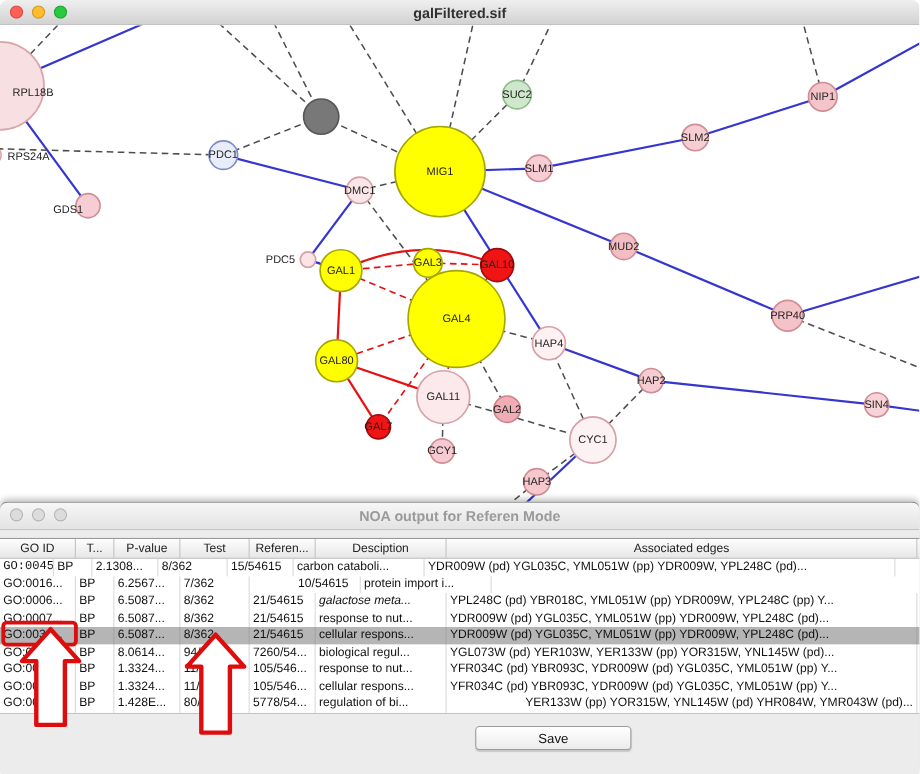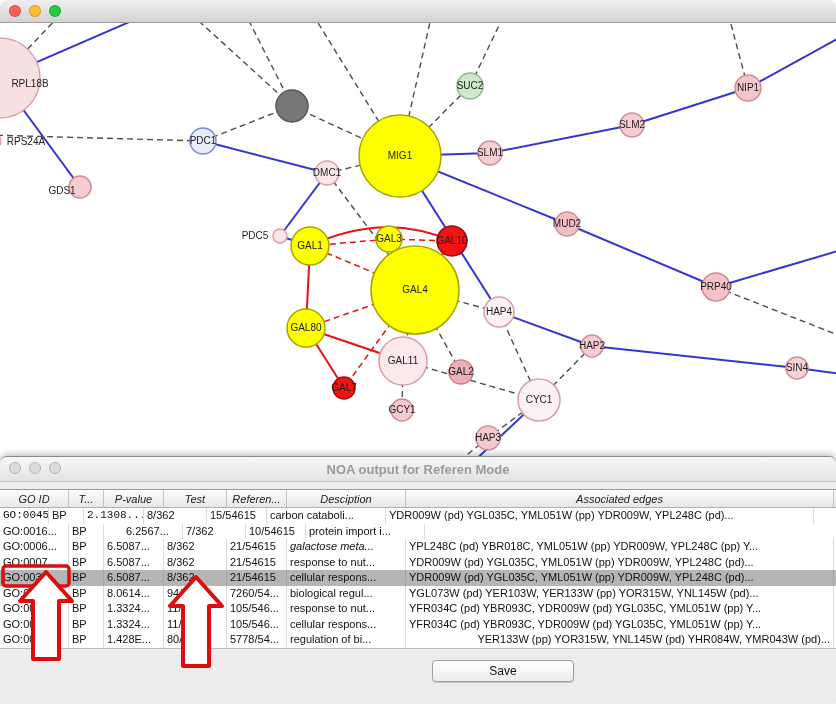--- a/index.html
+++ b/index.html
@@ -31,21 +31,21 @@
   .titlebar2{
     height:24px;position:relative;display:flex;align-items:center;
     background:linear-gradient(#f7f7f7,#e3e3e3);
     border-bottom:1px solid #c2c2c2;border-radius:7px 7px 0 0;
   }
   .table-wrap{
     position:absolute;left:0;top:32px;width:836px;background:#fff;
     border-top:1px solid #9a9a9a;border-bottom:1px solid #bcbcbc;
   }
   .thead{display:flex;height:17px;background:linear-gradient(#fdfdfd,#e7e7e7);
-    border-bottom:1px solid #b0b0b0;font-style:italic;}
+    border-bottom:1px solid #b0b0b0;}
   .hcell{box-sizing:border-box;border-right:1px solid #c3c3c3;font-size:11px;color:#222;
     display:flex;align-items:center;justify-content:center;overflow:hidden;white-space:nowrap;flex:0 0 auto;}
   .trow{display:flex;height:15.5px;background:#fff;}
   .trow.selected{background:#b5b5b5;}
   .tcell{box-sizing:border-box;border-right:1px solid #dadada;font-size:11px;color:#111;
     padding:1px 3px 0 3px;overflow:hidden;white-space:nowrap;flex:0 0 auto;}
   .trow.selected .tcell{border-right-color:#a6a6a6;}
   .btn{
     position:absolute;height:22px;box-sizing:border-box;
     border:1px solid #9e9e9e;border-radius:4px;
@@ -61,20 +61,21 @@
 </head>
 <body>
 
 <div class="win-top">
   <div class="titlebar">
     <div class="tl" id="tl-top">
       <div class="light" style="background: rgb(255, 95, 87);"></div>
       <div class="light" style="background: rgb(255, 189, 46);"></div>
       <div class="light" style="background: rgb(40, 200, 64);"></div>
     </div>
+    <div class="wtitle">galFiltered.sif</div>
   </div>
   <div class="graph-area">
     <svg width="836" height="434" viewBox="0 0 836 434">
         <line x1="0" y1="55" x2="80" y2="164" stroke="#3535cf" stroke-width="2"></line>
         <line x1="0" y1="55" x2="150" y2="-10" stroke="#3535cf" stroke-width="2"></line>
         <line x1="0" y1="55" x2="62" y2="-10" stroke="#4d4d4d" stroke-width="1.4" stroke-dasharray="6,4"></line>
         <line x1="292" y1="83" x2="245" y2="-10" stroke="#4d4d4d" stroke-width="1.4" stroke-dasharray="6,4"></line>
         <line x1="292" y1="83" x2="190" y2="-10" stroke="#4d4d4d" stroke-width="1.4" stroke-dasharray="6,4"></line>
         <line x1="292" y1="83" x2="400" y2="133" stroke="#4d4d4d" stroke-width="1.4" stroke-dasharray="6,4"></line>
         <line x1="292" y1="83" x2="203" y2="118" stroke="#4d4d4d" stroke-width="1.4" stroke-dasharray="6,4"></line>
@@ -198,32 +199,32 @@
         <div class="hcell" style="width: 60px;">P-value</div>
         <div class="hcell" style="width: 63px;">Test</div>
         <div class="hcell" style="width: 60px;">Referen...</div>
         <div class="hcell" style="width: 119px;">Desciption</div>
         <div class="hcell" style="width: 428px;">Associated edges</div>
       </div>
     <div>
         <div class="trow">
           <div class="tcell" style="width: 49px; font-family: Liberation Mono, monospace;">GO:0045...</div>
           <div class="tcell" style="width: 35px;">BP</div>
-          <div class="tcell" style="width: 60px; font-family: Liberation Mono, monospace;">2.1308...</div>
+          <div class="tcell" style="width: 60px;">2.1308...</div>
           <div class="tcell" style="width: 63px;">8/362</div>
           <div class="tcell" style="width: 60px;">15/54615</div>
           <div class="tcell" style="width: 119px;">carbon cataboli...</div>
           <div class="tcell" style="width: 428px;">YDR009W (pd) YGL035C, YML051W (pp) YDR009W, YPL248C (pd)...</div>
         </div>
         <div class="trow">
           <div class="tcell" style="width: 69px;">GO:0016...</div>
           <div class="tcell" style="width: 35px;">BP</div>
-          <div class="tcell" style="width: 60px; margin-left: 19px;">6.2567...</div>
+          <div class="tcell" style="width: 60px;">6.2567...</div>
           <div class="tcell" style="width: 63px;">7/362</div>
-          <div class="tcell" style="width: 60px;">10/54615</div>
+          <div class="tcell" style="width: 60px; margin-left: 41px;">10/54615</div>
           <div class="tcell" style="width: 119px;">protein import i...</div>
         </div>
         <div class="trow">
           <div class="tcell" style="width: 69px;">GO:0006...</div>
           <div class="tcell" style="width: 35px;">BP</div>
           <div class="tcell" style="width: 60px;">6.5087...</div>
           <div class="tcell" style="width: 63px;">8/362</div>
           <div class="tcell" style="width: 60px;">21/54615</div>
           <div class="tcell" style="width: 119px; font-style: italic;">galactose meta...</div>
           <div class="tcell" style="width: 428px;">YPL248C (pd) YBR018C, YML051W (pp) YDR009W, YPL248C (pp) Y...</div>

